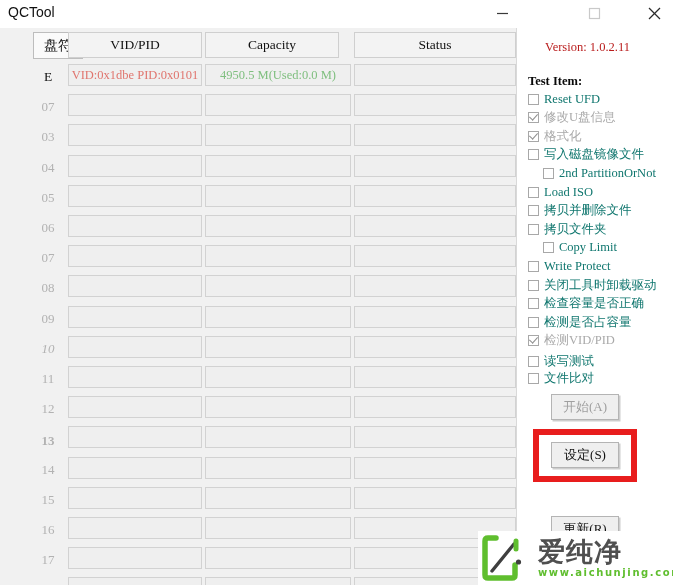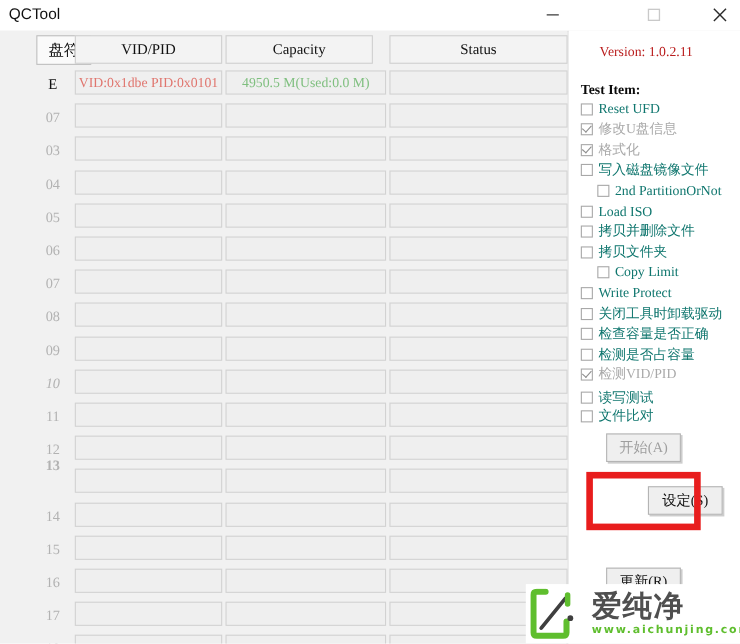--- a/index.html
+++ b/index.html
@@ -185,21 +185,21 @@
     box-sizing: border-box;
     display: flex;
     align-items: center;
     justify-content: center;
     font-size: 13px;
     color: #9f9f9f;
     box-shadow: 1.5px 1.5px 0 #cdcdcd;
   }
   .pbtn.enabled { color: #111111; }
   #btn-start { top: 394px; }
-  #btn-set   { top: 442px; margin-left: 38px; }
+  #btn-set   { top: 442px; }
   #btn-update{ top: 480px; margin-top: 36px; }
 
   #red-highlight {
     position: absolute;
     left: 533px; top: 429px;
     width: 104px; height: 53px;
     border: 6px solid #e81d1d;
     box-sizing: border-box;
     background: transparent;
   }
@@ -316,21 +316,21 @@
     <div class="cell c-cap txt-green" style="top: 335.8px;"></div>
     <div class="cell c-sta" style="top: 335.8px;"></div>
     <div class="row-label" style="top: 366px;">11</div>
     <div class="cell c-vid txt-red" style="top: 366px;"></div>
     <div class="cell c-cap txt-green" style="top: 366px;"></div>
     <div class="cell c-sta" style="top: 366px;"></div>
     <div class="row-label" style="top: 396.2px;">12</div>
     <div class="cell c-vid txt-red" style="top: 396.2px;"></div>
     <div class="cell c-cap txt-green" style="top: 396.2px;"></div>
     <div class="cell c-sta" style="top: 396.2px;"></div>
-    <div class="row-label" style="top: 410px; font-weight: bold;">13</div>
+    <div class="row-label" style="top: 428px; font-weight: bold;">13</div>
     <div class="cell c-vid txt-red" style="top: 426.4px;"></div>
     <div class="cell c-cap txt-green" style="top: 426.4px;"></div>
     <div class="cell c-sta" style="top: 426.4px;"></div>
     <div class="row-label" style="top: 456.6px;">14</div>
     <div class="cell c-vid txt-red" style="top: 456.6px;"></div>
     <div class="cell c-cap txt-green" style="top: 456.6px;"></div>
     <div class="cell c-sta" style="top: 456.6px;"></div>
     <div class="row-label" style="top: 486.8px; text-align: right;">15</div>
     <div class="cell c-vid txt-red" style="top: 486.8px;"></div>
     <div class="cell c-cap txt-green" style="top: 486.8px;"></div>

